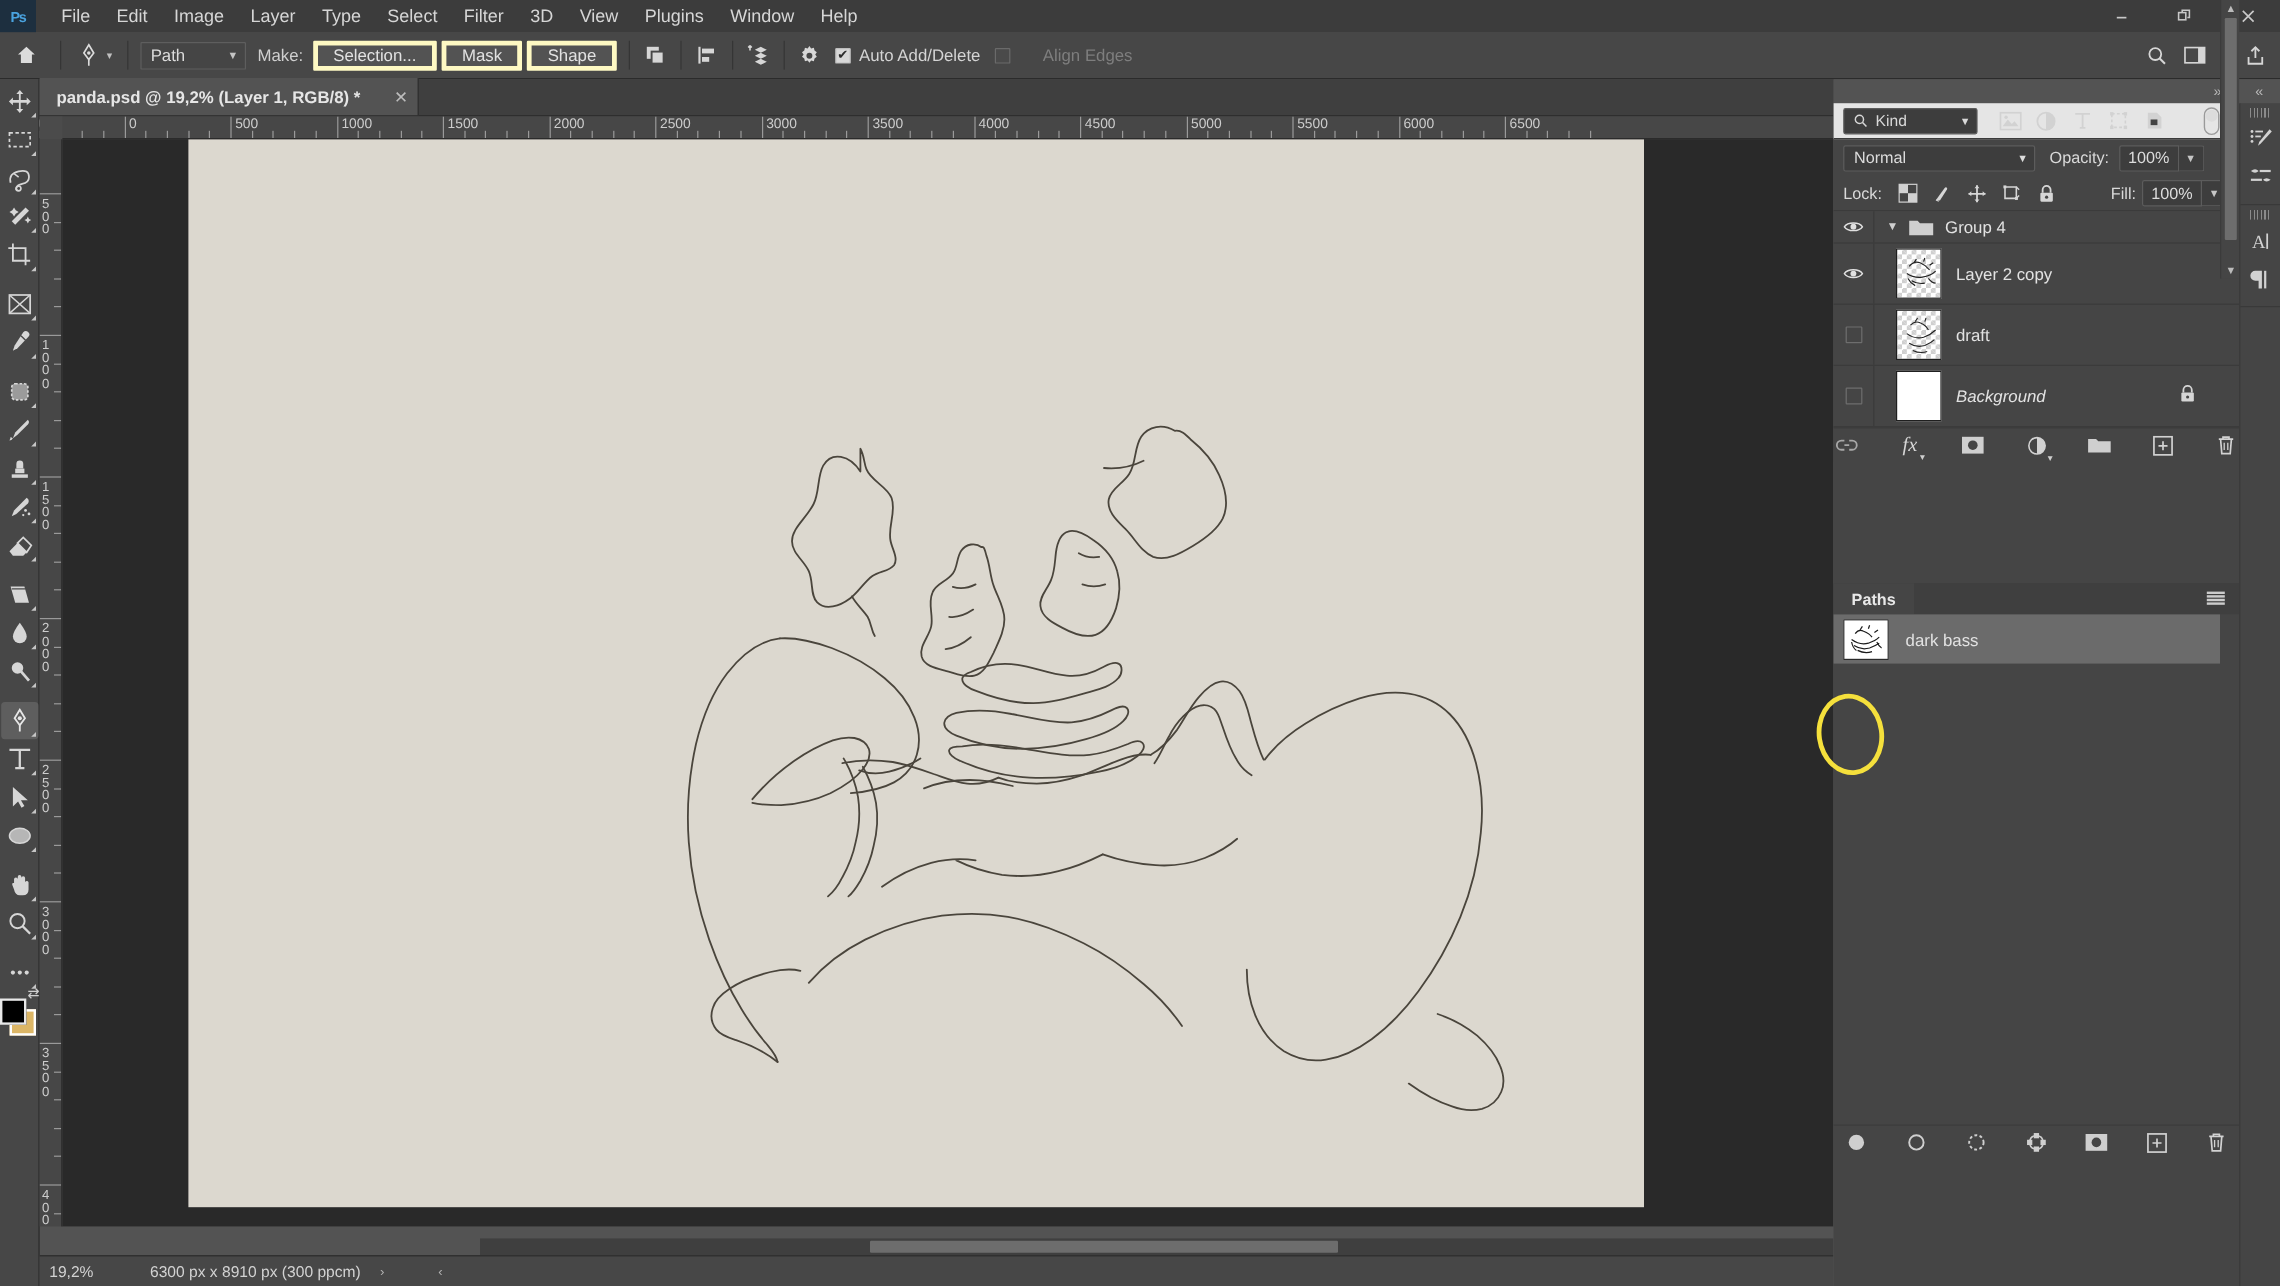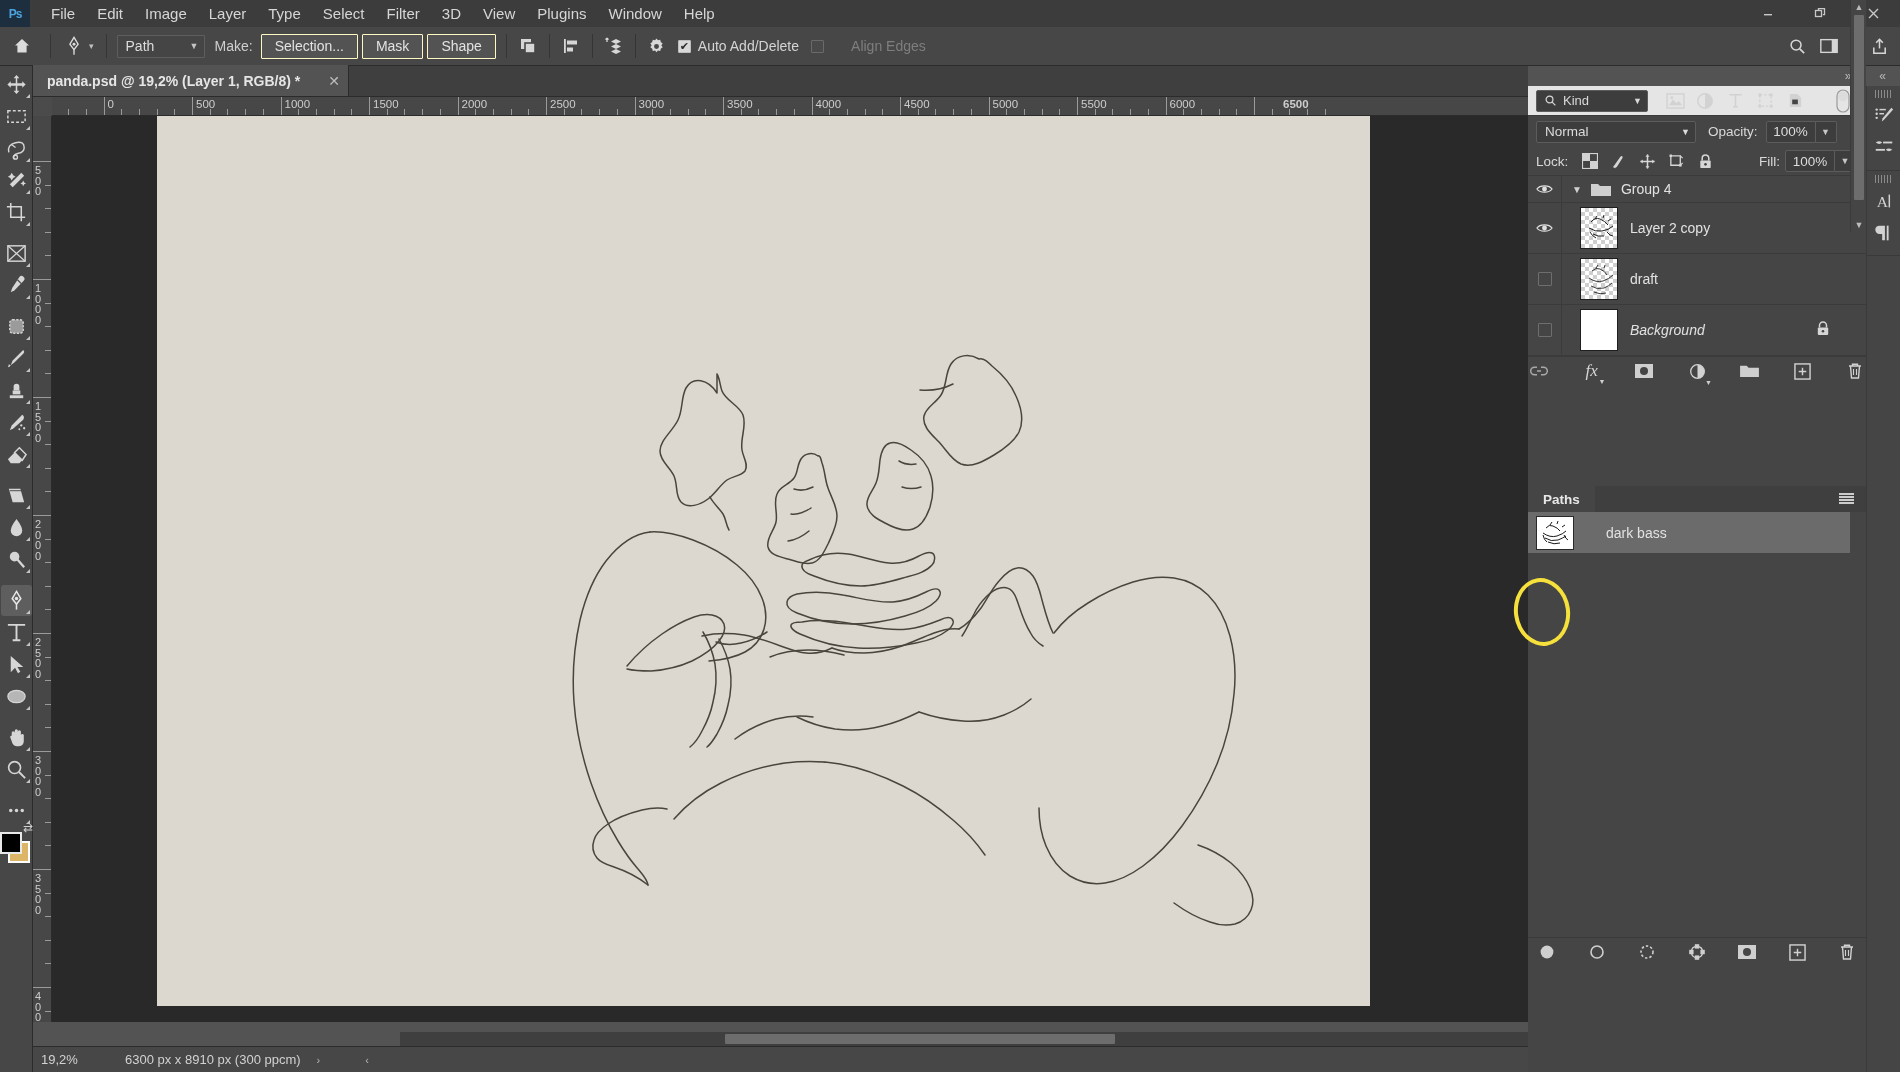--- a/index.html
+++ b/index.html
@@ -48,21 +48,21 @@
   .ob-caret { font-size:9px; color:#c0c0c0; }
   .select-box {
     background:#454545; border:1px solid #5e5e5e; height:23px;
     display:flex; align-items:center; justify-content:space-between;
     padding:0 5px 0 8px; color:#dcdcdc; font-size:14px; min-width:88px;
     border-radius:1px;
   }
   .select-box .cv { font-size:9px; margin-left:8px; color:#c4c4c4; }
   .ob-label { color:#cfcfcf; font-size:14px; padding:0 8px 0 10px; }
   .ob-btn {
-    background:#535353; border:1px solid #fef9c3; height:25px;
+    background:#535353; border:4px solid #fef9c3; height:25px;
     padding:0 13px; display:flex; align-items:center; color:#e2e2e2;
     font-size:14px; border-radius:1px; margin-right:4px;
   }
   .ob-icon {
     width:30px; height:26px; display:flex; align-items:center; justify-content:center;
   }
   .ob-check { display:flex; align-items:center; gap:7px; padding:0 6px; font-size:14px;}
   .cbox {
     width:13px; height:13px; background:#d8d8d8; border:1px solid #bdbdbd;
     display:flex; align-items:center; justify-content:center; color:#2d2d2d;
@@ -320,21 +320,21 @@
 
   
   .pathrow {
     height:41px; display:flex; align-items:center; background:#6b6b6b;
     width:322px;
   }
   .pthumb {
     width:38px; height:34px; background:#ffffff; border:1px solid #2a2a2a;
     margin-left:8px; overflow:hidden; position:relative;
   }
-  .pathname { padding-left:32px; font-size:14px; color:#e2e2e2; }
+  .pathname { padding-left:14px; font-size:14px; color:#e2e2e2; }
 
   .annot-circle {
     position:absolute; border:4px solid #f5e03c; border-radius:50%;
     pointer-events:none; z-index:50;
   }
 </style>
 </head>
 <body>
 
 <div class="app">
@@ -718,21 +718,21 @@
       <div class="rtick" style="left: 1079.4px; height: 6px;"></div>
       <div class="rtick" style="left: 1097.1px; height: 6px;"></div>
       <div class="rtick" style="left: 1114.8px; height: 6px;"></div>
       <div class="rtick" style="left: 1132.5px; height: 18px;"></div>
       <div class="rlabel" style="left: 1136.5px;">6000</div>
       <div class="rtick" style="left: 1150.2px; height: 6px;"></div>
       <div class="rtick" style="left: 1167.9px; height: 6px;"></div>
       <div class="rtick" style="left: 1185.6px; height: 6px;"></div>
       <div class="rtick" style="left: 1203.3px; height: 6px;"></div>
       <div class="rtick" style="left: 1221px; height: 18px;"></div>
-      <div class="rlabel" style="left: 1250px; font-weight: bold;">6500</div>
+      <div class="rlabel" style="left: 1225px;">6500</div>
       <div class="rtick" style="left: 1238.7px; height: 6px;"></div>
       <div class="rtick" style="left: 1256.4px; height: 6px;"></div>
       <div class="rtick" style="left: 1274.1px; height: 6px;"></div>
       <div class="rtick" style="left: 1291.8px; height: 6px;"></div>
     </div>
   <div class="ruler-v" id="rulerV">
       <div class="rtick-v" style="top: 45px; width: 18px;"></div>
       <div class="rlabel-v" style="top: 49px; white-space: pre;">5
 0
 0</div>

